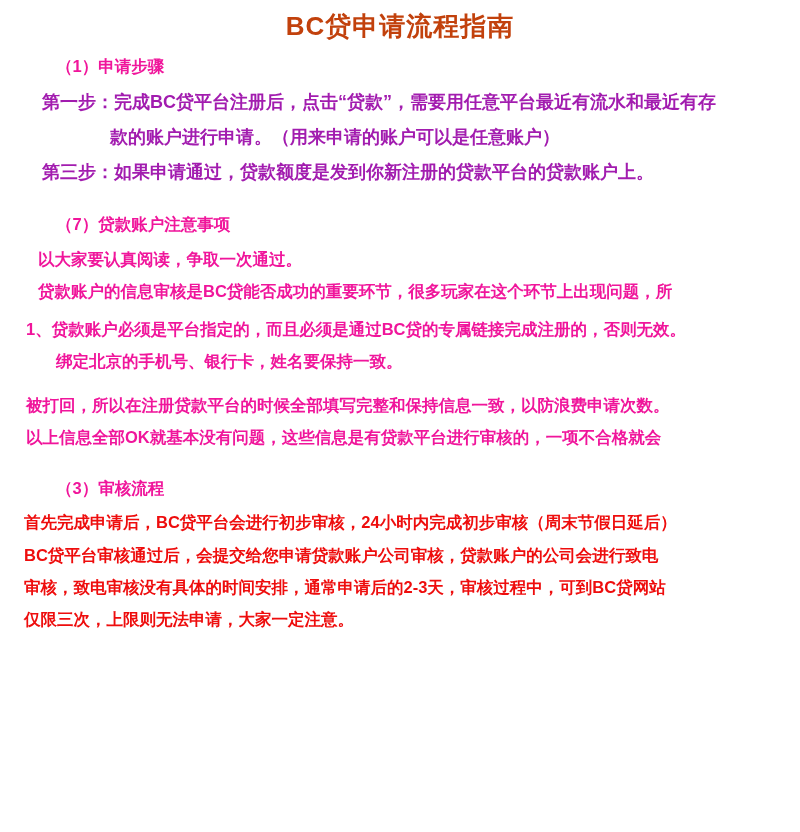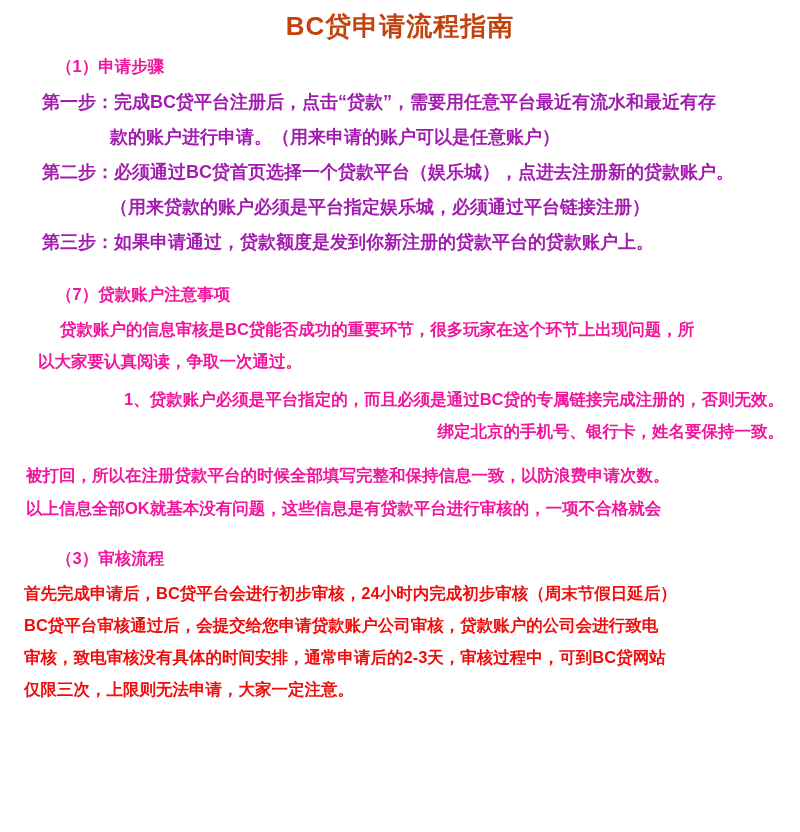--- a/index.html
+++ b/index.html
@@ -56,21 +56,20 @@
     font-size: 16.5px;
     font-weight: bold;
     line-height: 1.95;
   }
   .pink-para {
     padding-left: 22px;
     text-indent: 22px;
   }
   .pink-item {
     padding-left: 10px;
-    text-align: right;
   }
   .pink-item .cont {
     display: block;
     padding-left: 30px;
   }
   .plain-pink {
     padding-left: 10px;
   }
   .red-block {
     color: #ee0d0d;
@@ -93,36 +92,32 @@
   <div class="doc-title">BC贷申请流程指南</div>
 
   <div class="section-heading">（1）申请步骤</div>
 
   <div class="blue-block">
     <div class="blue-step">
       <span>第一步：</span><span>完成BC贷平台注册后，点击“贷款”，需要用任意平台最近有流水和最近有存</span>
       <span class="cont">款的账户进行申请。（用来申请的账户可以是任意账户）</span>
     </div>
     <div class="blue-step">
-      <span>第二步：</span><span>必须通过BC贷首页选择一个贷款平台（娱乐城），点进去注册新的贷款账户。</span>
-      <span class="cont">（用来贷款的账户必须是平台指定娱乐城，必须通过平台链接注册）</span>
-    </div>
-    <div class="blue-step">
       <span>第三步：</span><span>如果申请通过，贷款额度是发到你新注册的贷款平台的贷款账户上。</span>
     </div>
   </div>
 
   <div class="gap-md"></div>
 
   <div class="section-heading">（7）贷款账户注意事项</div>
 
   <div class="pink-block">
     <div class="pink-para">
+      <span style="display:block; text-indent:0; padding-left:0;">以大家要认真阅读，争取一次通过。</span>
       <span>贷款账户的信息审核是BC贷能否成功的重要环节，很多玩家在这个环节上出现问题，所</span>
-      <span style="display:block; text-indent:0; padding-left:0;">以大家要认真阅读，争取一次通过。</span>
     </div>
   </div>
 
   <div class="gap-sm"></div>
 
   <div class="pink-block">
     <div class="pink-item">
       <span>1、贷款账户必须是平台指定的，而且必须是通过BC贷的专属链接完成注册的，否则无效。</span>
     </div>
     <div class="pink-item">

